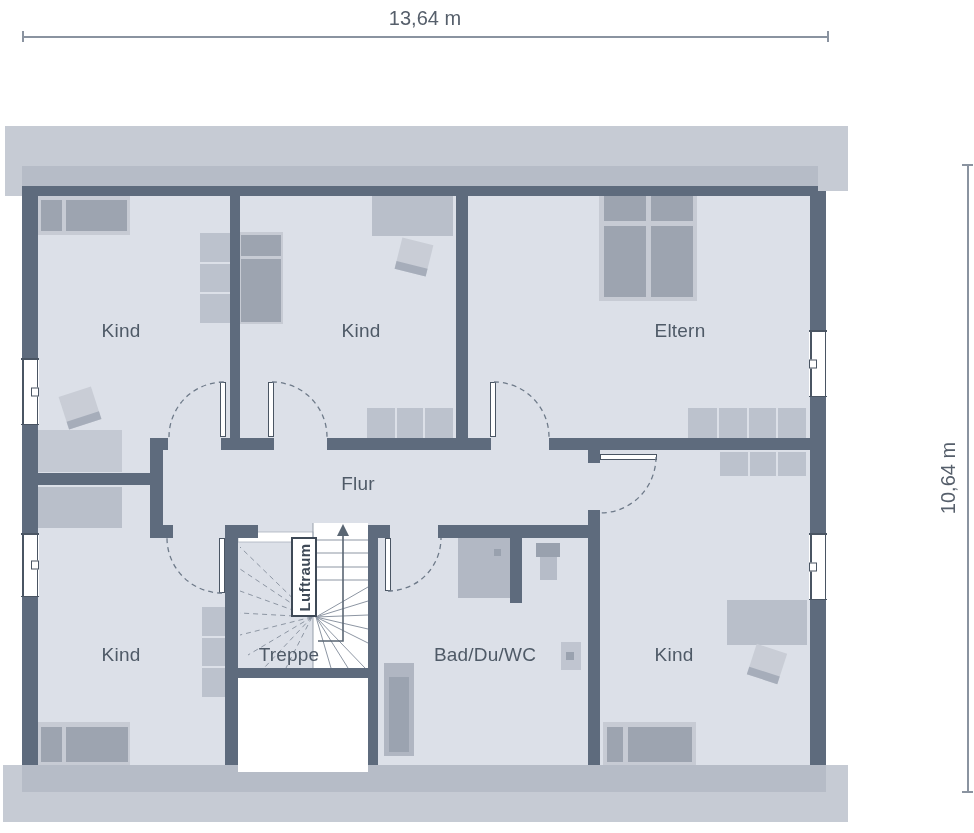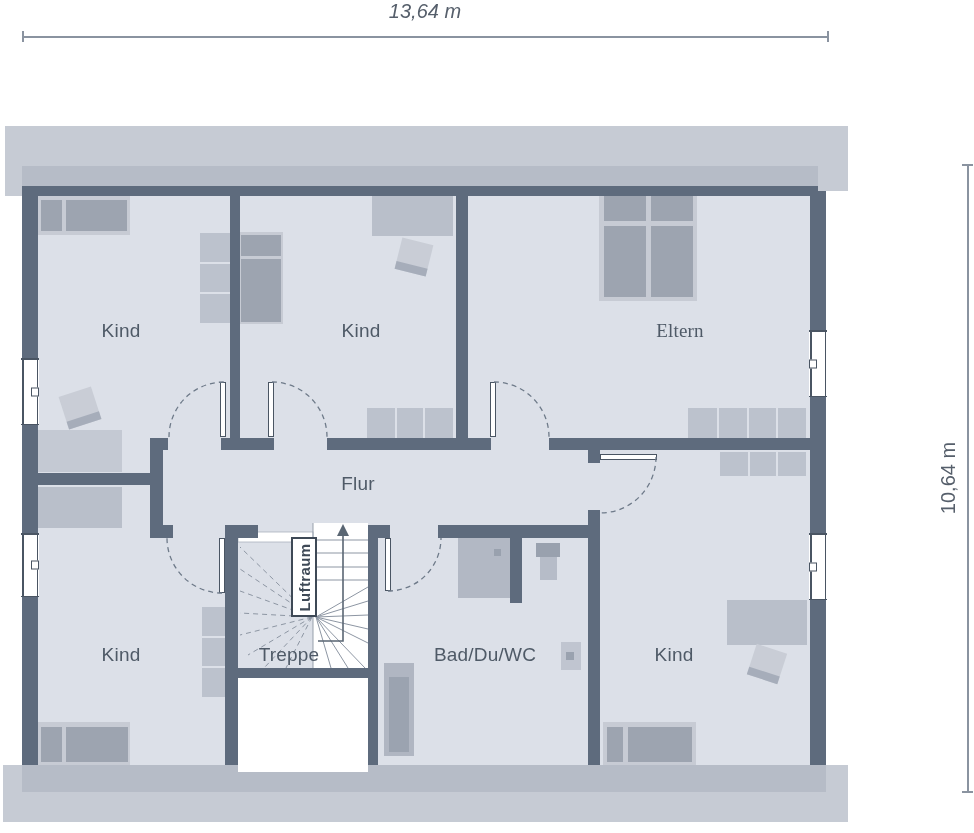--- a/index.html
+++ b/index.html
@@ -234,29 +234,29 @@
       <path d="M656,457 A56,56 0 0 1 600,513"></path>
     </g>
   </svg>
 
   <div id="luftraum-tag">
     <span>Luftraum</span>
   </div>
 
   <div class="label" style="left:121px;top:331px;">Kind</div>
   <div class="label" style="left:361px;top:331px;">Kind</div>
-  <div class="label" style="left:680px;top:331px;font-family:Liberation Serif, serif;">Eltern</div>
+  <div class="label" style="left:680px;top:331px;">Eltern</div>
   <div class="label" style="left:358px;top:484px;">Flur</div>
   <div class="label" style="left:289px;top:655px;">Treppe</div>
   <div class="label" style="left:121px;top:655px;">Kind</div>
   <div class="label" style="left:485px;top:655px;">Bad/Du/WC</div>
   <div class="label" style="left:674px;top:655px;">Kind</div>
 
   <div>
-    <div class="dimtext" style="left:425px;top:0;transform:translateX(-50%);font-style:italic;">13,64 m</div>
+    <div class="dimtext" style="left:425px;top:7px;transform:translateX(-50%);">13,64 m</div>
     <div class="dimline" style="left:22px;top:36px;width:806px;height:1.5px;"></div>
     <div class="dimline" style="left:22px;top:31px;width:1.5px;height:11px;"></div>
     <div class="dimline" style="left:827px;top:31px;width:1.5px;height:11px;"></div>
   </div>
 
   <div>
     <div class="dimtext" style="left:948px;top:478px;transform:translate(-50%,-50%) rotate(-90deg);">10,64 m</div>
     <div class="dimline" style="left:967px;top:164px;width:1.5px;height:628px;"></div>
     <div class="dimline" style="left:962px;top:164px;width:11px;height:1.5px;"></div>
     <div class="dimline" style="left:962px;top:791px;width:11px;height:1.5px;"></div>

